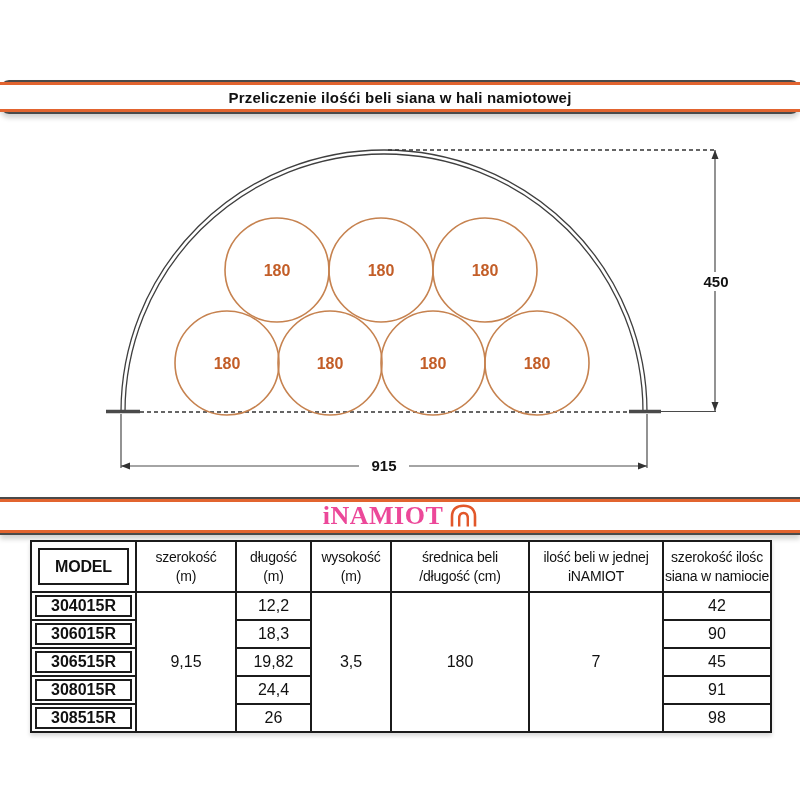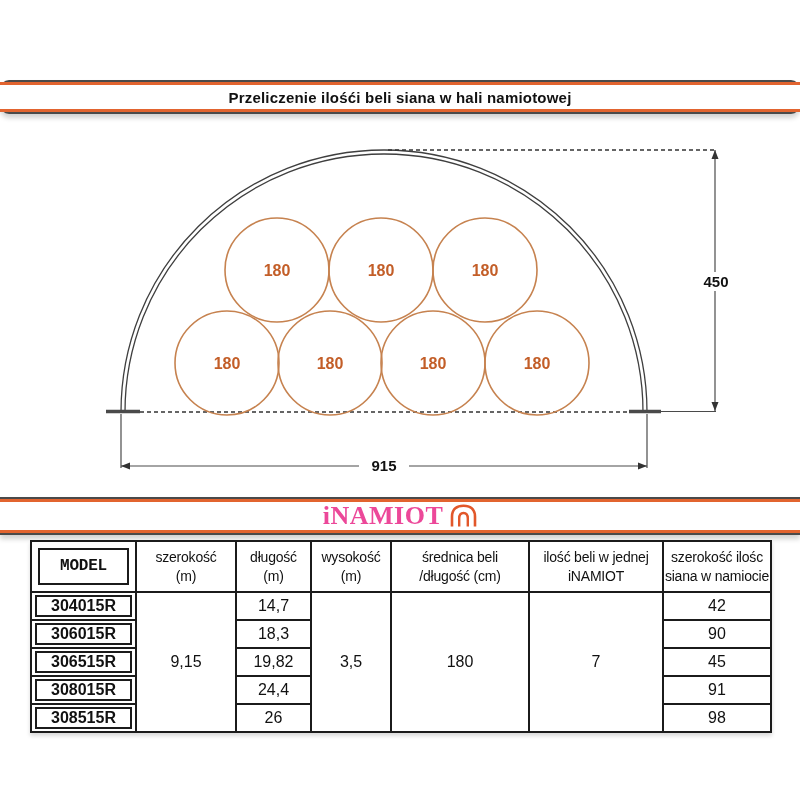--- a/index.html
+++ b/index.html
@@ -39,21 +39,21 @@
   table.spec{border-collapse:collapse;table-layout:fixed;width:740px;background:#fff;}
   table.spec th,table.spec td{border:2px solid #1b1b1b;text-align:center;
                               vertical-align:middle;padding:0;overflow:hidden;}
   table.spec thead th{height:47px;font-weight:normal;font-size:14px;line-height:19px;
                       letter-spacing:-0.2px;white-space:nowrap;}
   table.spec tbody td{height:26px;font-size:16px;}
   
   td.model-cell{border-top:none;border-bottom:none;}
   .inner-box{border:2px solid #1b1b1b;margin:2px 3px;height:18px;line-height:18px;
              font-weight:bold;font-size:16px;}
-  .inner-box.head{margin:6px 6px;height:33px;line-height:33px;font-size:16px;font-family:Liberation Mono, monospace;}
+  .inner-box.head{margin:6px 6px;height:33px;line-height:33px;font-size:16px;}
 </style>
 </head>
 <body>
 
 <div class="page">
 
   <svg class="diagram" width="800" height="800" viewBox="0 0 800 800">
 
     <g class="arch">
       <path d="M 121 412 A 263 262 0 0 1 647 412"></path>
@@ -175,21 +175,21 @@
             <div>siana w namiocie</div>
           </th>
         </tr>
       </thead>
       <tbody>
         <tr>
           <td class="model-cell">
             <div class="inner-box">304015R</div>
           </td>
           <td rowspan="5">9,15</td>
-          <td>14,7</td>
+          <td>12,2</td>
           <td rowspan="5">3,5</td>
           <td rowspan="5">180</td>
           <td rowspan="5">7</td>
           <td>42</td>
         </tr>
         <tr>
           <td class="model-cell">
             <div class="inner-box">306015R</div>
           </td>
           <td>18,3</td>

